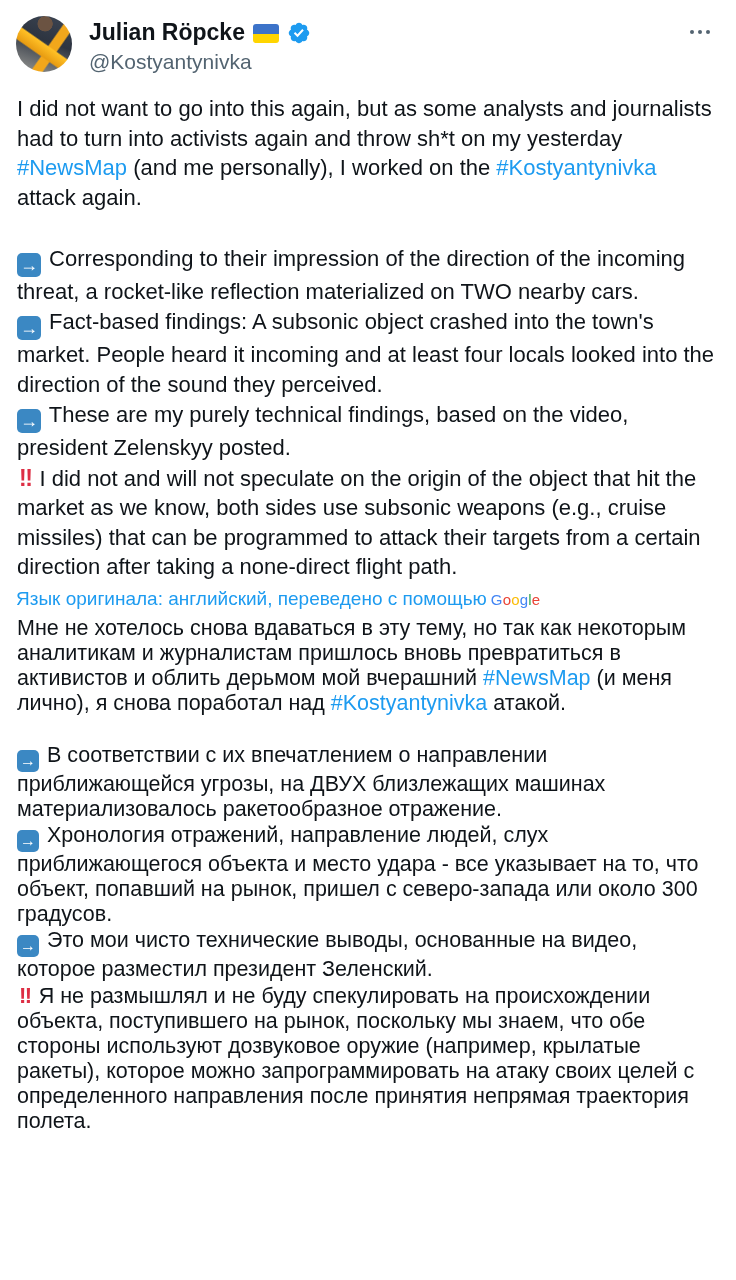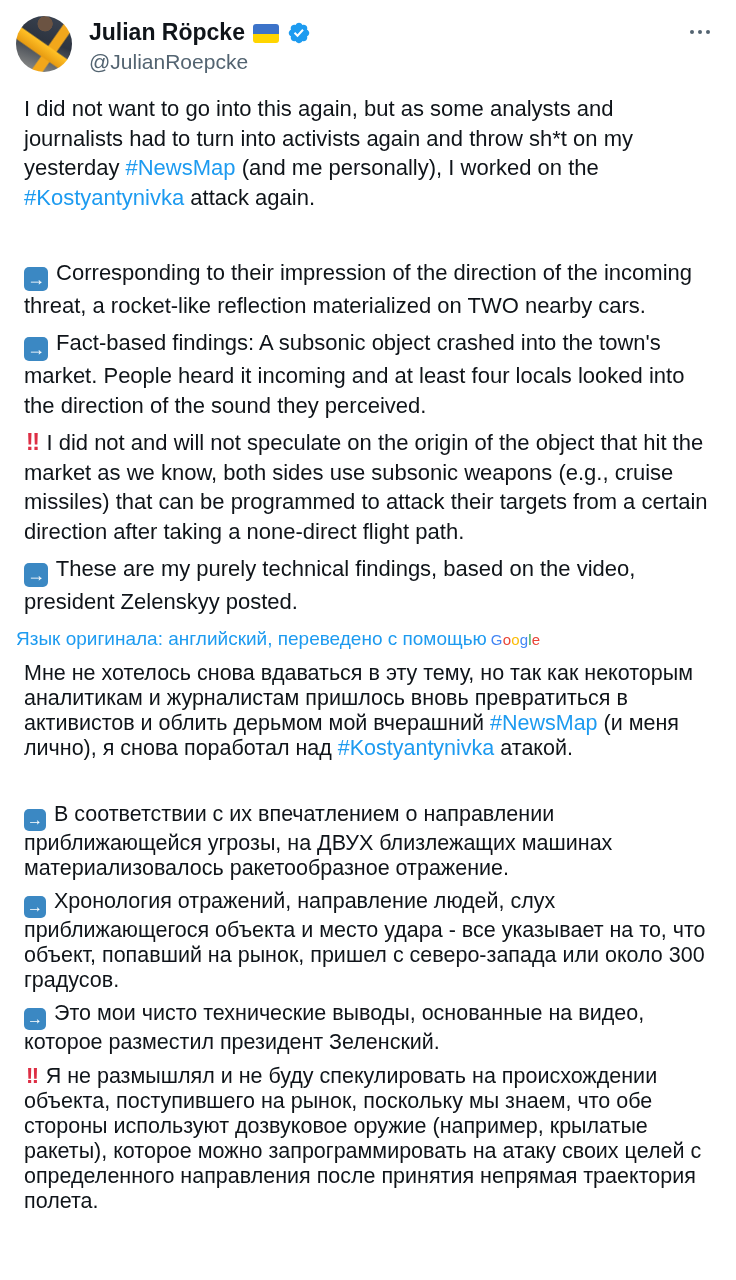--- a/index.html
+++ b/index.html
@@ -22,21 +22,21 @@
   .flag .bottom{display:block;height:50%;}
   .verified{width:24px;height:24px;display:block;}
   .handle{font-size:21px;color:#536471;margin-top:4px;cursor:pointer;}
   .more{position:absolute;right:4px;top:8px;display:flex;gap:4px;padding:6px;cursor:pointer;}
   .more i{width:4px;height:4px;border-radius:50%;background:#536471;display:block;}
 
   
   .body{margin-top:20px;}
   .body.en{font-size:22px;line-height:29.5px;}
   .body.ru{margin-top:0;font-size:21.5px;line-height:25px;}
-  .block{margin:8px;word-wrap:break-word;}
+  .block{margin:1px;word-wrap:break-word;}
   .en .blank-line{height:29.5px;}
   .ru .blank-line{height:25px;}
   .hashtag{color:#1d9bf0;text-decoration:none;cursor:pointer;}
 
   
   .emoji-arrow{display:inline-block;width:24px;height:24px;border-radius:5px;background:#3b88c3;
     color:#ffffff;font-weight:700;font-size:18px;line-height:24px;text-align:center;
     vertical-align:-5px;margin-right:2px;}
   .ru .emoji-arrow{width:22px;height:22px;line-height:22px;font-size:16px;vertical-align:-4px;}
   .emoji-bang{color:#dd2e44;font-weight:800;font-size:23px;letter-spacing:-1.5px;margin:0 2px 0 2px;}
@@ -57,36 +57,36 @@
       <div class="name-row">
         <span class="display-name">Julian Röpcke</span>
         <span class="flag">
             <span class="top" style="background: rgb(60, 115, 201);"></span>
             <span class="bottom" style="background: rgb(255, 213, 0);"></span>
           </span>
         <svg class="verified" viewBox="0 0 24 24" aria-hidden="true">
           <path fill="#1d9bf0" d="M22.25 12c0-1.43-.88-2.67-2.19-3.34.46-1.39.2-2.9-.81-3.91s-2.52-1.27-3.91-.81c-.66-1.31-1.91-2.19-3.34-2.19s-2.67.88-3.33 2.19c-1.4-.46-2.91-.2-3.92.81s-1.26 2.52-.8 3.91c-1.31.67-2.2 1.91-2.2 3.34s.89 2.67 2.2 3.34c-.46 1.39-.21 2.9.8 3.91s2.52 1.26 3.91.81c.67 1.31 1.91 2.19 3.34 2.19s2.68-.88 3.34-2.19c1.39.45 2.9.2 3.91-.81s1.27-2.52.81-3.91c1.31-.67 2.19-1.91 2.19-3.34zm-11.71 4.2L6.8 12.46l1.41-1.42 2.26 2.26 4.8-5.23 1.47 1.36-6.2 6.77z"></path>
         </svg>
       </div>
-      <div class="handle">@JulianRoepcke</div>
+      <div class="handle">@Kostyantynivka</div>
     </div>
     <div class="more" title="More">
         <i></i>
         <i></i>
         <i></i>
       </div>
   </div>
 
   <div class="body en" id="english-blocks">
       <div class="block"><span>I did not want to go into this again, but as some analysts and journalists had to turn into activists again and throw sh*t on my yesterday </span><a href="#" class="hashtag">#NewsMap</a><span> (and me personally), I worked on the </span><a href="#" class="hashtag">#Kostyantynivka</a><span> attack again.</span></div>
       <div class="block blank-line"></div>
       <div class="block"><span class="emoji-arrow">→</span><span> Corresponding to their impression of the direction of the incoming threat, a rocket-like reflection materialized on TWO nearby cars.</span></div>
       <div class="block"><span class="emoji-arrow">→</span><span> Fact-based findings: A subsonic object crashed into the town's market. People heard it incoming and at least four locals looked into the direction of the sound they perceived.</span></div>
+      <div class="block"><span class="emoji-arrow">→</span><span> These are my purely technical findings, based on the video, president Zelenskyy posted.</span></div>
       <div class="block"><span class="emoji-bang">!!</span><span> I did not and will not speculate on the origin of the object that hit the market as we know, both sides use subsonic weapons (e.g., cruise missiles) that can be programmed to attack their targets from a certain direction after taking a none-direct flight path.</span></div>
-      <div class="block"><span class="emoji-arrow">→</span><span> These are my purely technical findings, based on the video, president Zelenskyy posted.</span></div>
     </div>
 
   <div class="translate-bar">
     <span>Язык оригинала: английский, переведено с помощью</span><span class="google" id="google-logo"><span style="color: rgb(66, 133, 244);">G</span><span style="color: rgb(234, 67, 53);">o</span><span style="color: rgb(251, 188, 5);">o</span><span style="color: rgb(66, 133, 244);">g</span><span style="color: rgb(52, 168, 83);">l</span><span style="color: rgb(234, 67, 53);">e</span></span>
   </div>
 
   <div class="body ru" id="russian-blocks">
       <div class="block"><span>Мне не хотелось снова вдаваться в эту тему, но так как некоторым аналитикам и журналистам пришлось вновь превратиться в активистов и облить дерьмом мой вчерашний </span><a href="#" class="hashtag">#NewsMap</a><span> (и меня лично), я снова поработал над </span><a href="#" class="hashtag">#Kostyantynivka</a><span> атакой.</span></div>
       <div class="block blank-line"></div>
       <div class="block"><span class="emoji-arrow">→</span><span> В соответствии с их впечатлением о направлении приближающейся угрозы, на ДВУХ близлежащих машинах материализовалось ракетообразное отражение.</span></div>

